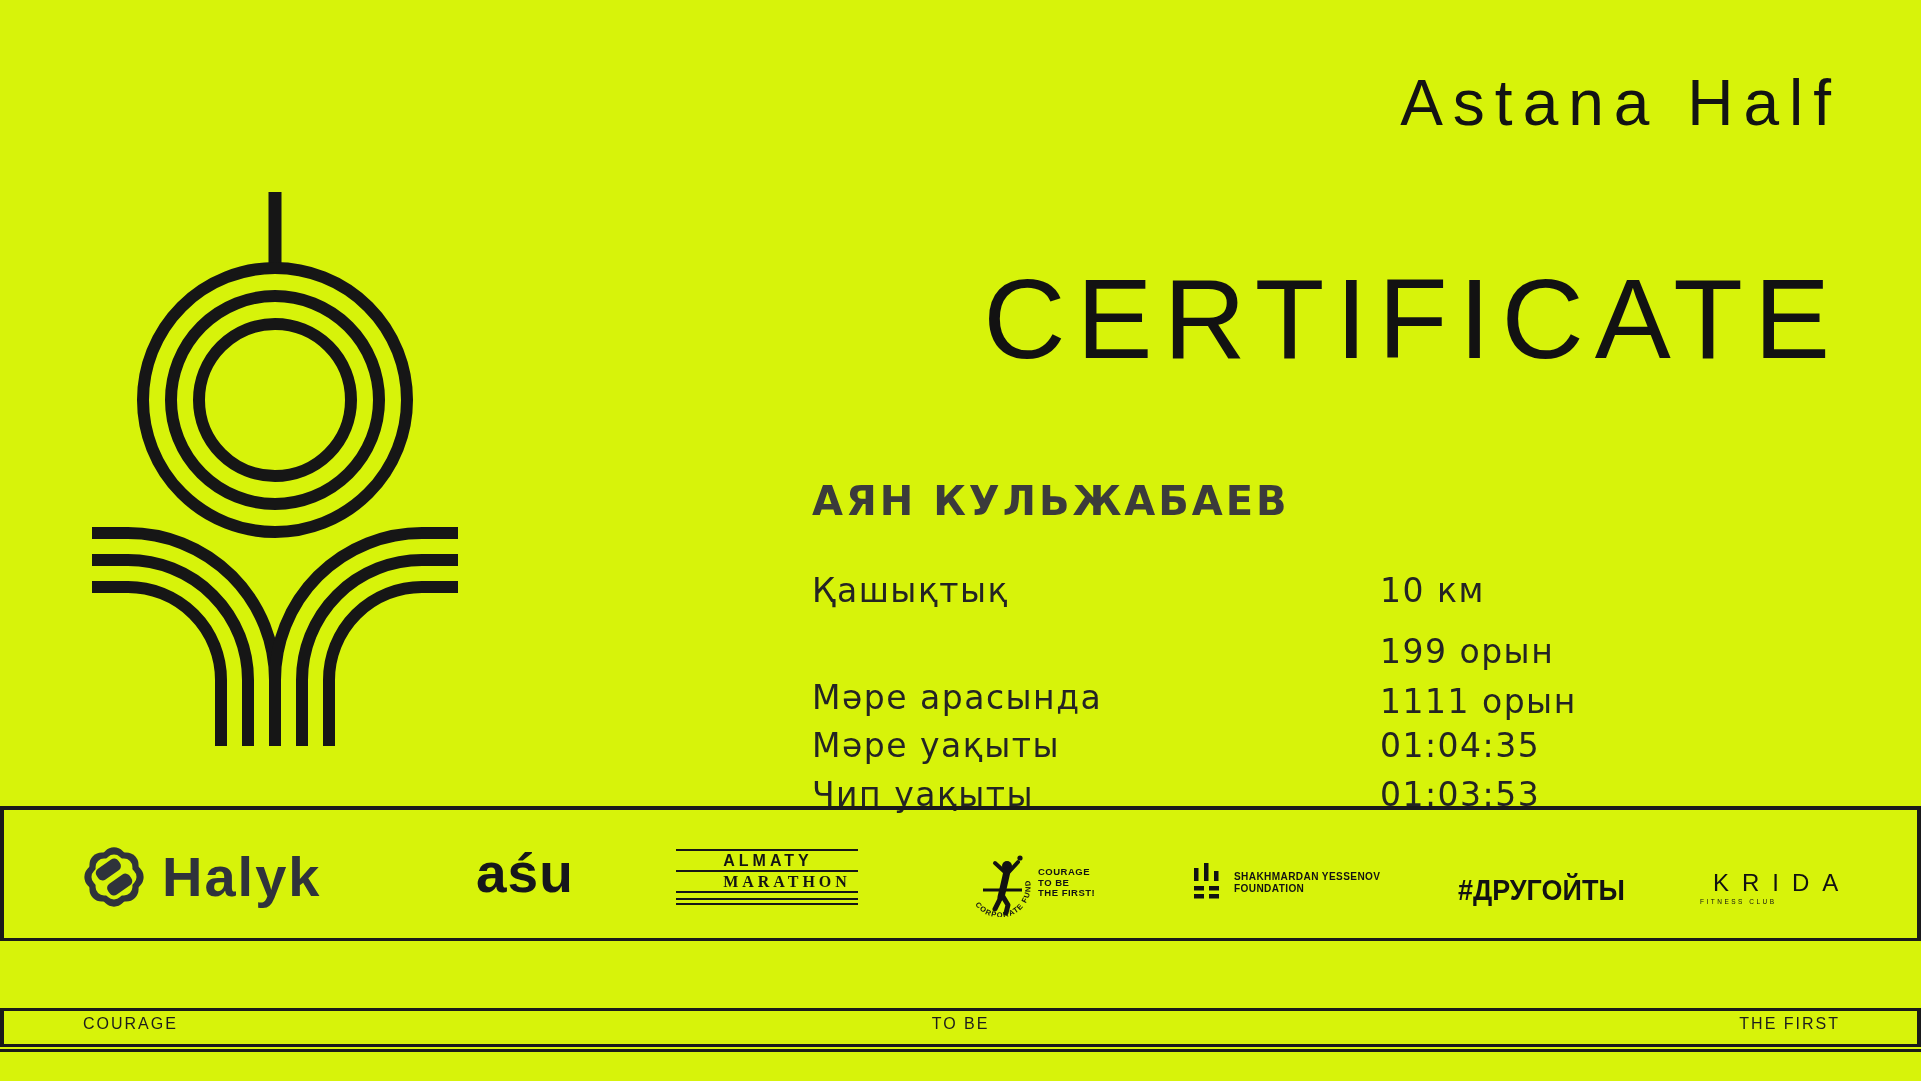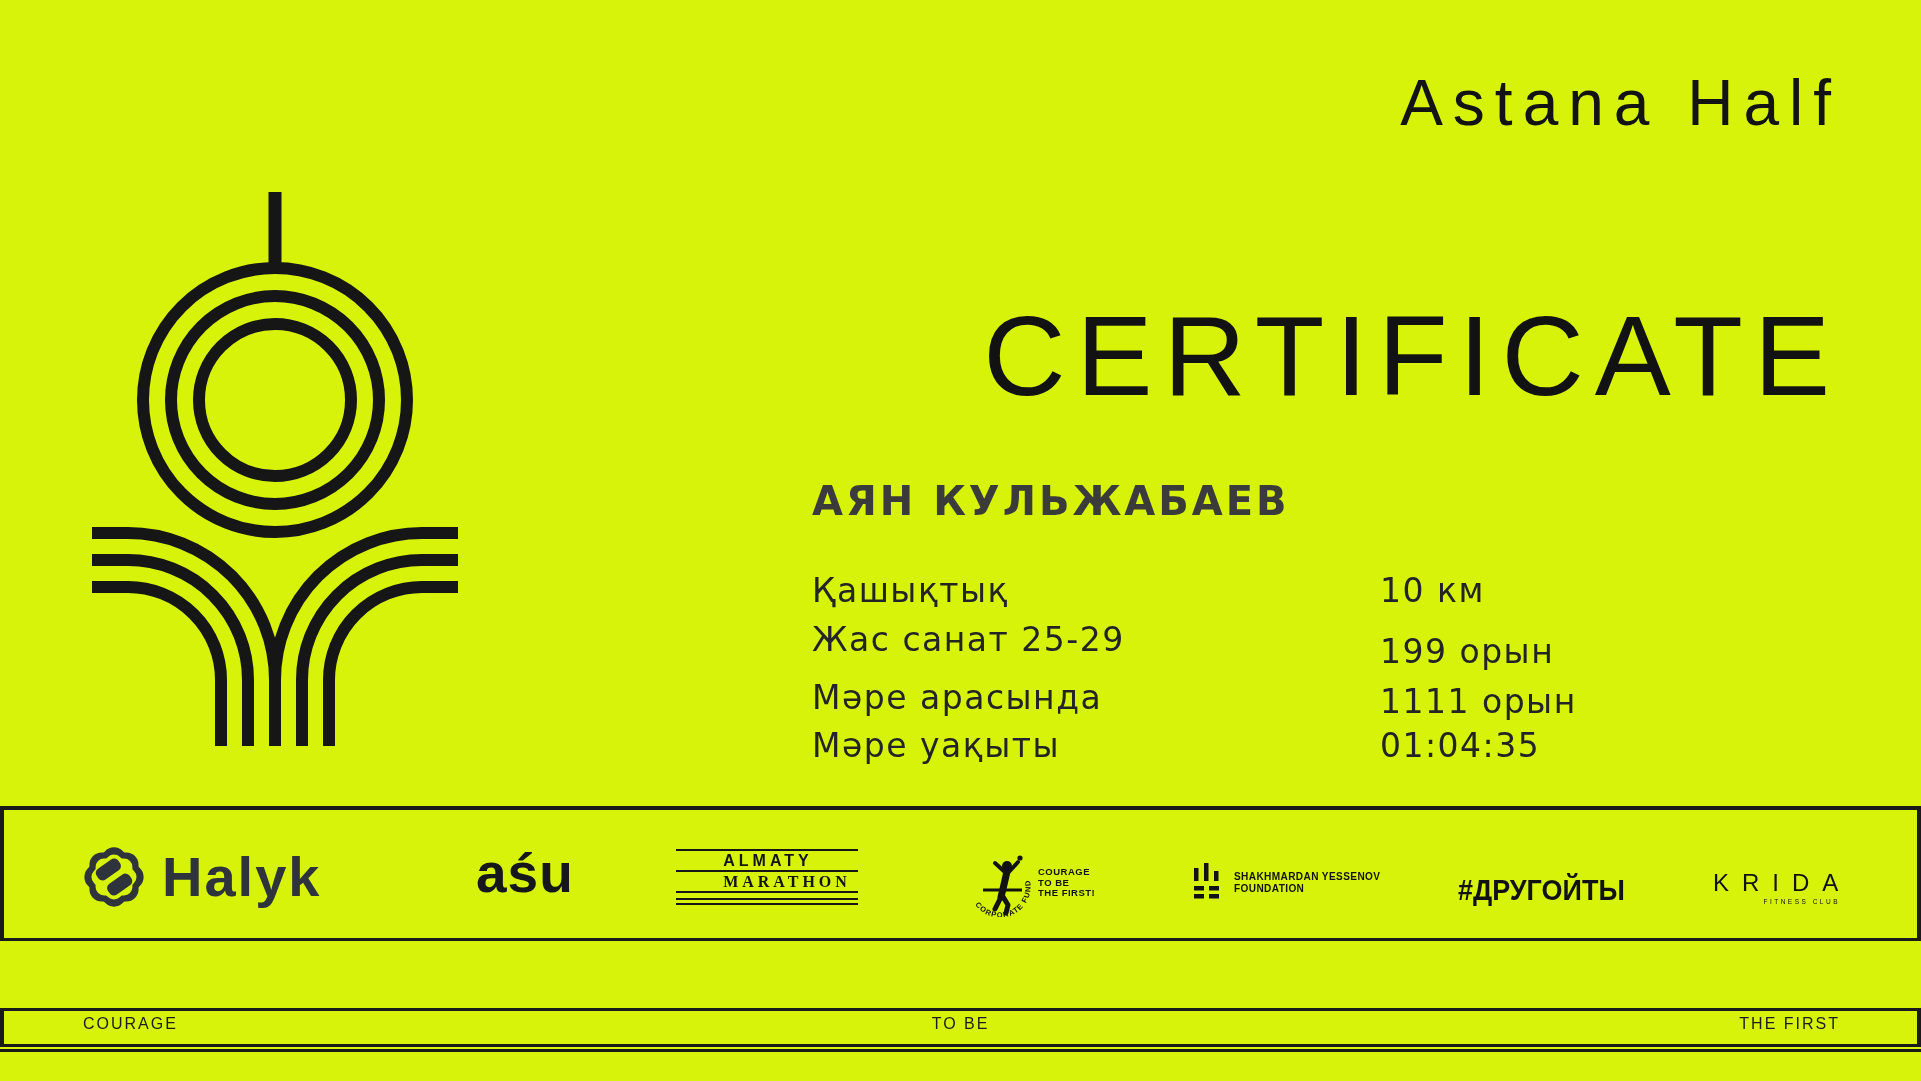--- a/index.html
+++ b/index.html
@@ -17,21 +17,20 @@
     text-align:left;
     font-size:64px; line-height:74px; letter-spacing:10px;
     font-weight:500; color:#131313;
     white-space:nowrap;
   }
   .heading{
     position:absolute; top:260px; right:80px;
     font-size:114px; line-height:118px; letter-spacing:11px;
     font-weight:500; color:#121212;
     white-space:nowrap;
-    margin-top:37px;
   }
   
   .baiterek{position:absolute; left:92px; top:192px;}
   
   .name{
     position:absolute; left:812px; top:478px;
     font-family:"DejaVu Sans", sans-serif;
     font-size:40px; font-weight:700; letter-spacing:3px;
     color:#3B3B3B; white-space:nowrap;
   }
@@ -51,21 +50,21 @@
   .almaty{position:absolute; left:676px; top:849px; width:182px; color:#141414;text-align:center;}
   .almaty .ln{height:2px; background:#161616;}
   .almaty .t1{font-size:16px; font-weight:700; letter-spacing:4px; line-height:19px; padding-left:2px;}
   .almaty .t2{font-size:16px; font-weight:700; letter-spacing:4px; line-height:19px; padding-left:40px;font-family:Liberation Serif, serif;}
   .almaty .sp5{height:5px;} .almaty .sp3{height:3px;}
   .courage{position:absolute; left:962px; top:845px; display:flex;}
   .courage-text{margin-left:4px; margin-top:22px; font-size:9.5px; font-weight:700; letter-spacing:0.5px; line-height:10.5px; color:#121212;}
   .yessenov{position:absolute; left:1194px; top:861px; display:flex; align-items:center;}
   .yessenov-text{margin-left:14px; font-size:10.5px; font-weight:700; letter-spacing:0.4px; line-height:12px; color:#121212; transform:scaleX(0.96); transform-origin:left;}
   .drugoity{position:absolute; left:1458px; top:874px; font-size:29px; font-weight:800; letter-spacing:0px; color:#121212; transform:scaleX(0.93); transform-origin:left; white-space:nowrap;}
-  .krida{position:absolute; left:1700px; top:870px; width:140px; text-align:right; color:#121212;}
+  .krida{position:absolute; left:1700px; top:870px; width:140px; text-align:left; color:#121212;}
   .krida-name{font-size:24px; font-weight:300; letter-spacing:13px; padding-left:13px; line-height:26px; white-space:nowrap;}
   .krida-sub{font-size:6.5px; font-weight:400; letter-spacing:2.5px; margin-top:2px;}
   
   .footer-band{
     position:absolute; left:0; right:0; top:1008px; height:33px;
     border-top:3px solid #1a1a1a; border-bottom:3px solid #1a1a1a;
     border-left:4px solid #1a1a1a; border-right:4px solid #1a1a1a;
   }
   .footer-line2{position:absolute; left:0; right:0; top:1049px; height:3px; background:#1a1a1a;}
   .footer-text{position:absolute; left:0; right:0; top:1015px; height:22px;
@@ -103,30 +102,33 @@
   </svg>
 
   <div class="name">АЯН КУЛЬЖАБАЕВ</div>
 
   <div class="details">
     <div class="drow" style="top:571px">
       <span class="dlabel">Қашықтық</span>
       <span class="dvalue">10 км</span>
     </div>
     <div class="drow" style="top:620px">
-      <span class="dlabel">Жас санат 25-29</span>
       <span class="dvalue" style="top:12px">199 орын</span>
     </div>
     <div class="drow" style="top:678px">
       <span class="dlabel">Мәре арасында</span>
       <span class="dvalue" style="top:4px">1111 орын</span>
     </div>
     <div class="drow" style="top:726px">
       <span class="dlabel">Мәре уақыты</span>
       <span class="dvalue">01:04:35</span>
+    </div>
+    <div class="drow" style="top:775px">
+      <span class="dlabel">Чип уақыты</span>
+      <span class="dvalue">01:03:53</span>
     </div>
   </div>
 
   <div class="sponsor-band"></div>
 
   <div class="halyk">
     <svg width="68" height="68" viewBox="0 0 72 72">
       <rect x="10" y="10" width="52" height="52" rx="13" fill="#2F333B"></rect>
       <rect x="10" y="10" width="52" height="52" rx="13" fill="#2F333B" transform="rotate(45 36 36)"></rect>
       <rect x="16.5" y="16.5" width="39" height="39" rx="9" fill="#D7F30A"></rect>

